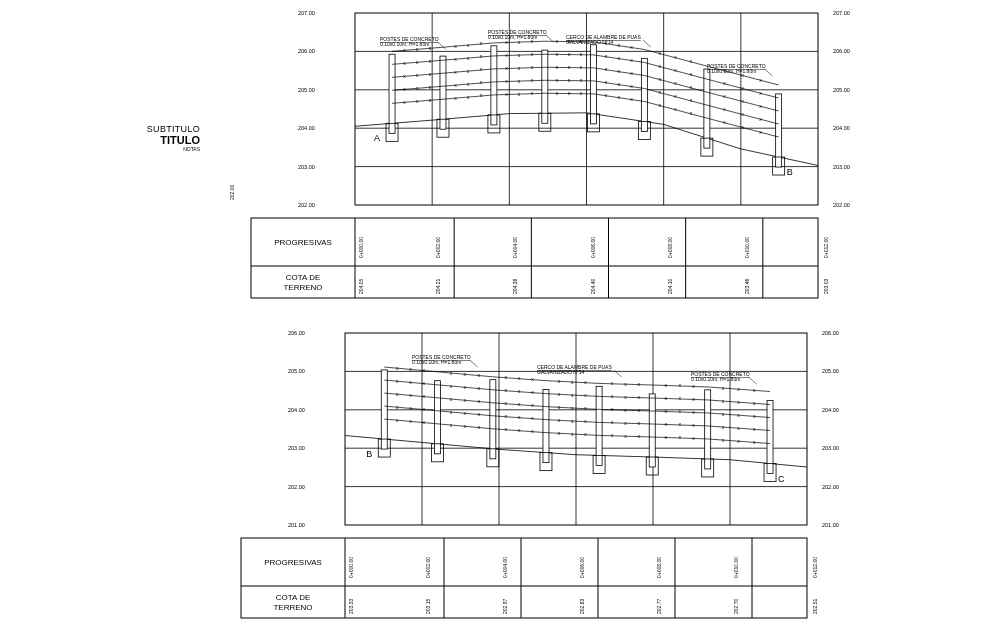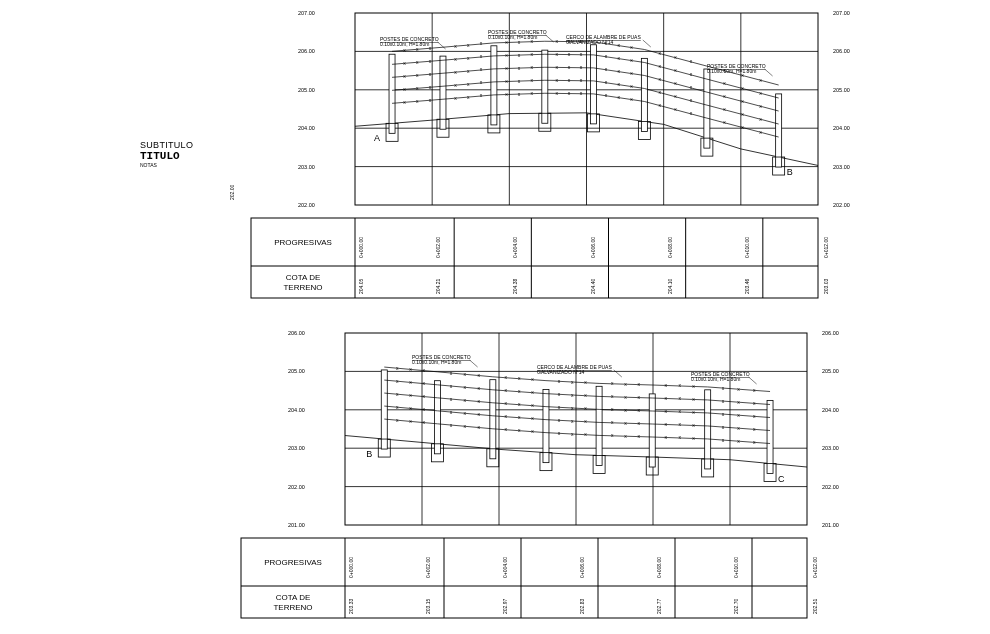--- a/index.html
+++ b/index.html
@@ -1,21 +1,21 @@
 <!DOCTYPE html>
 <html><head>
 <meta charset="utf-8">
 <style>
   html, body { margin:0; padding:0; background:#ffffff; }
   body { width:990px; height:634px; position:relative; overflow:hidden;
          font-family:"Liberation Sans", sans-serif; color:#000; }
   #canvas { position:absolute; left:0; top:0; }
-  .title-block { position:absolute; left:140px; top:140px; width:60px; text-align:left; }
+  .title-block { position:absolute; left:140px; top:124px; width:60px; text-align:right; }
   .subtitulo { font-size:9px; letter-spacing:0.3px; }
-  .titulo { font-size:11px; font-weight:bold; line-height:12px;font-family:Liberation Mono, monospace; }
+  .titulo { font-size:11px; font-weight:bold; line-height:12px; }
   .notas { font-size:5px; }
   svg text { font-family:"Liberation Sans", sans-serif; fill:#000; }
 </style>
 </head>
 <body>
 
 <div class="title-block">
   <div class="subtitulo">SUBTITULO</div>
   <div class="titulo">TITULO</div>
   <div class="notas">NOTAS</div>

